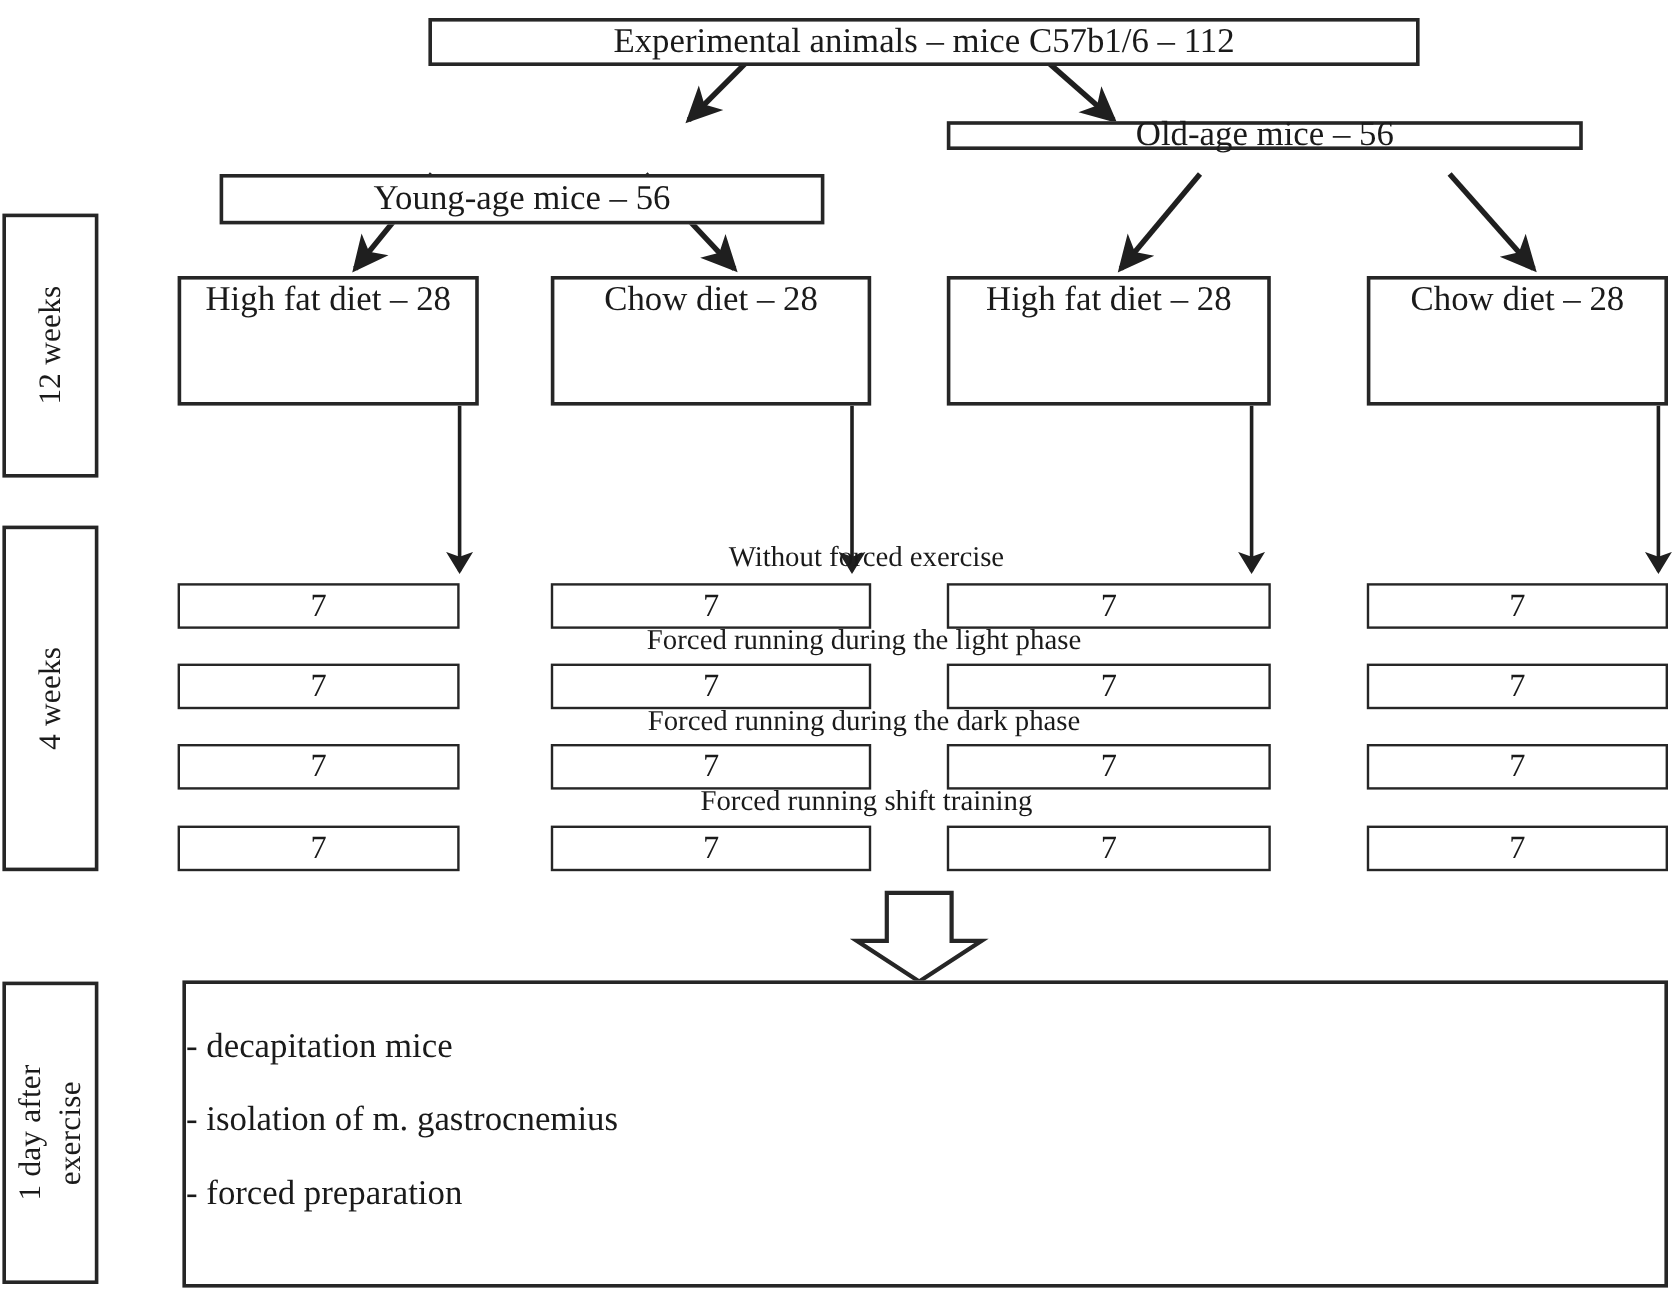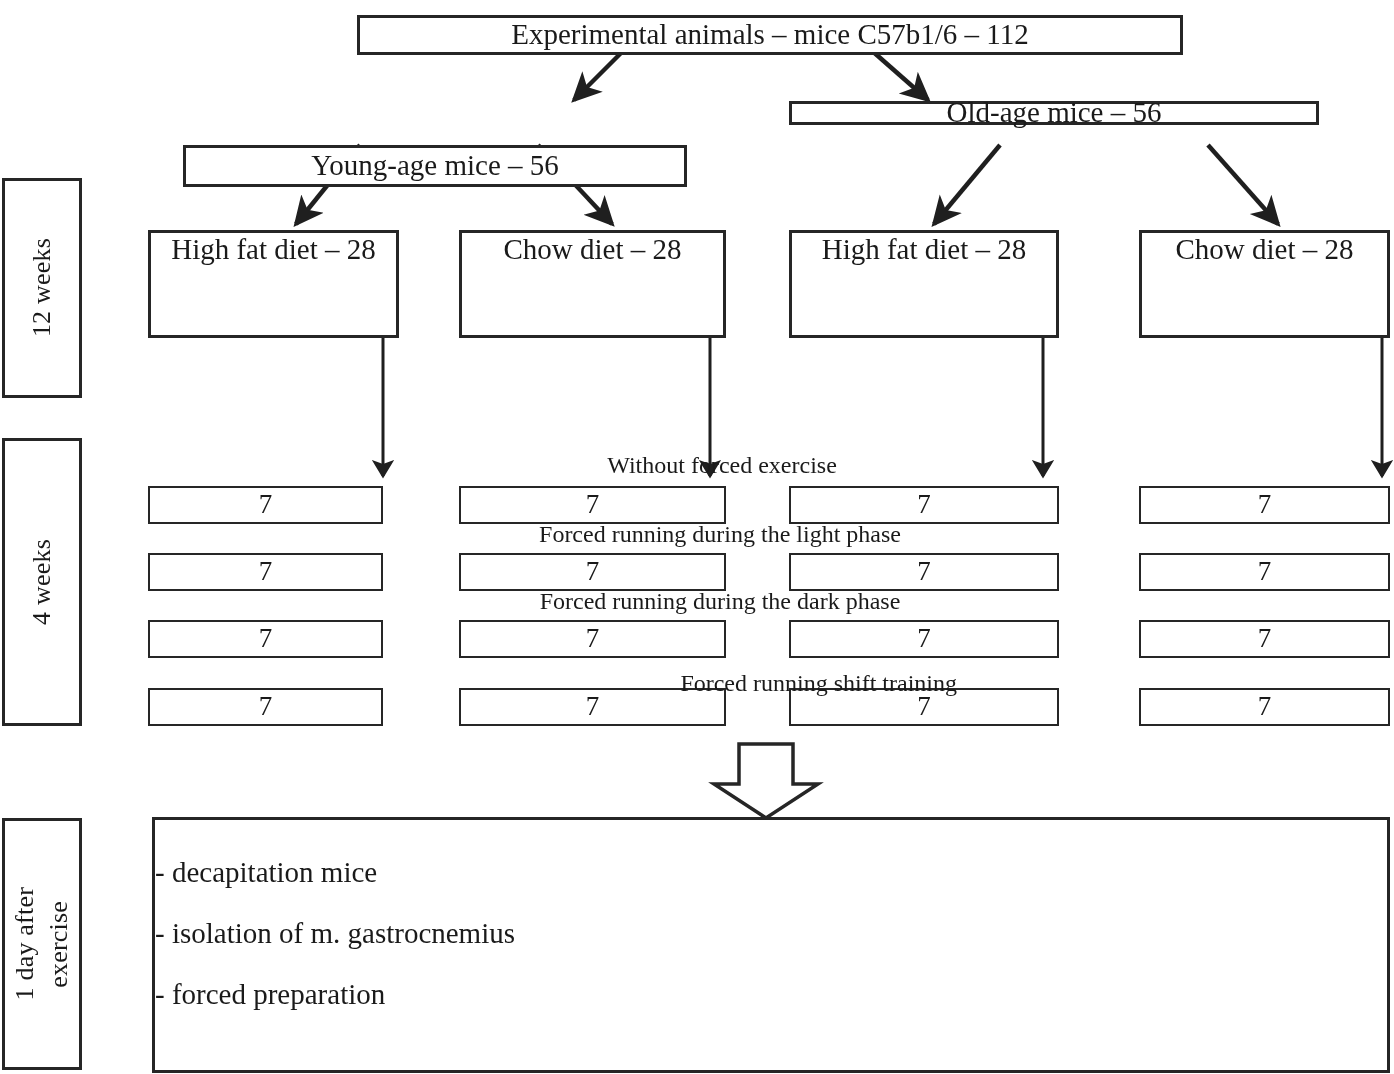--- a/index.html
+++ b/index.html
@@ -193,21 +193,21 @@
   <div class="box count-box thin" style="left:459px; top:620px; width:267px; height:38px;">
     <span>7</span>
   </div>
   <div class="box count-box thin" style="left:789px; top:620px; width:270px; height:38px;">
     <span>7</span>
   </div>
   <div class="box count-box thin" style="left:1139px; top:620px; width:251px; height:38px;">
     <span>7</span>
   </div>
 
-  <div class="phase-label" style="left:487px; top:670px; width:470px;text-align:right;">
+  <div class="phase-label" style="left:487px; top:655px; width:470px;">
     <span>Forced running shift training</span>
   </div>
   <div class="box count-box thin" style="left:148px; top:688px; width:235px; height:38px;">
     <span>7</span>
   </div>
   <div class="box count-box thin" style="left:459px; top:688px; width:267px; height:38px;">
     <span>7</span>
   </div>
   <div class="box count-box thin" style="left:789px; top:688px; width:270px; height:38px;">
     <span>7</span>

